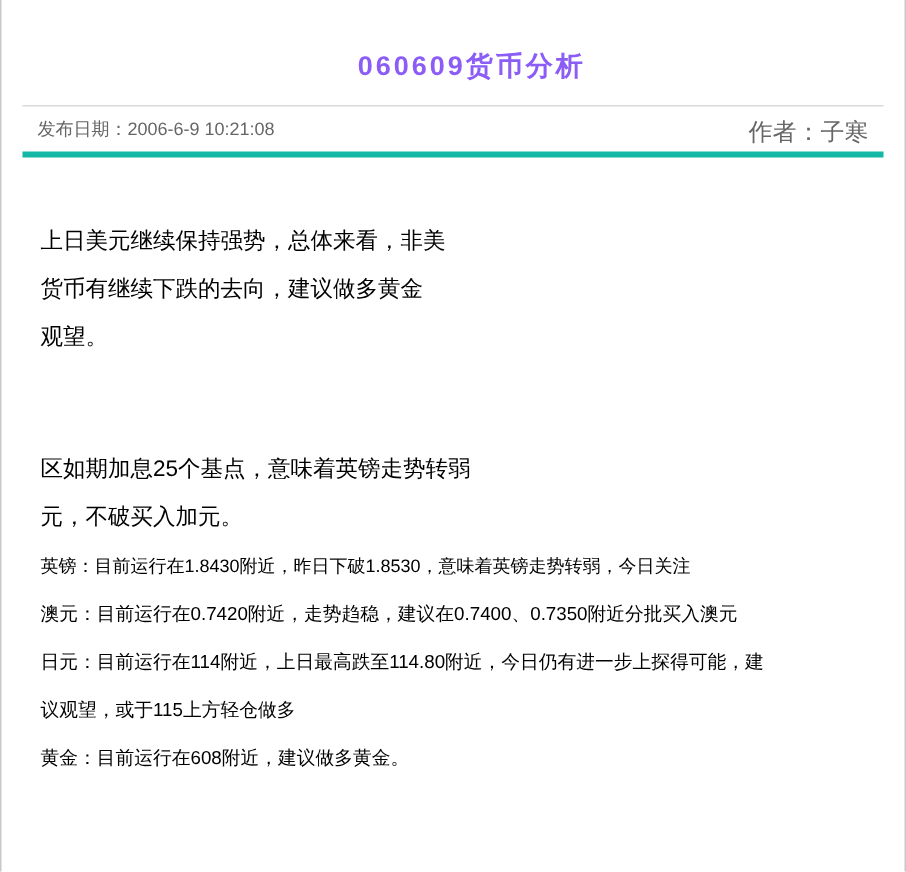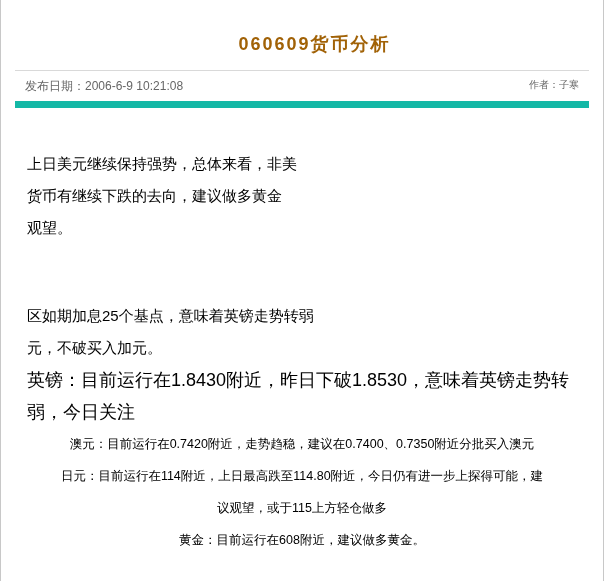--- a/index.html
+++ b/index.html
@@ -18,65 +18,64 @@
     position: relative;
     width: 604px;
     height: 581px;
     box-sizing: border-box;
     border-left: 1px solid #c8c8c8;
     border-right: 1px solid #c8c8c8;
     background: #ffffff;
   }
   .title {
     text-align: center;
-    color: #a16207;
+    color: #8b5cf6;
     font-size: 18px;
     font-weight: bold;
     letter-spacing: 2px;
     padding-top: 32px;
     padding-bottom: 14px;
     margin-left: 25px;
   }
   .meta-bar {
     position: relative;
     height: 30px;
     border-top: 1px solid #d9d9d9;
-    border-bottom: 7px solid #14b8a6;
+    border-bottom: 4px solid #14b8a6;
     margin: 0 14px;
   }
   .meta-left {
     position: absolute;
     left: 10px;
     top: 7px;
     font-size: 12px;
     color: #666666;
   }
   .meta-right {
     position: absolute;
     right: 10px;
     top: 7px;
-    font-size: 10px;
+    font-size: 16px;
     color: #666666;
   }
   .body-text {
     padding: 16px 26px 0 26px;
   }
   .para {
     margin: 0;
     line-height: 32px;
-    font-size: 18px;
+    font-size: 12px;
     color: #000000;
   }
   .para.big {
     font-size: 15px;
     margin-top: 24px;
   }
   .para.small {
     font-size: 12.5px;
-    text-align: center;
   }
 </style>
 </head>
 <body>
 
 <div class="page">
 
   <div class="title">060609货币分析</div>
 
   <div class="meta-bar">

